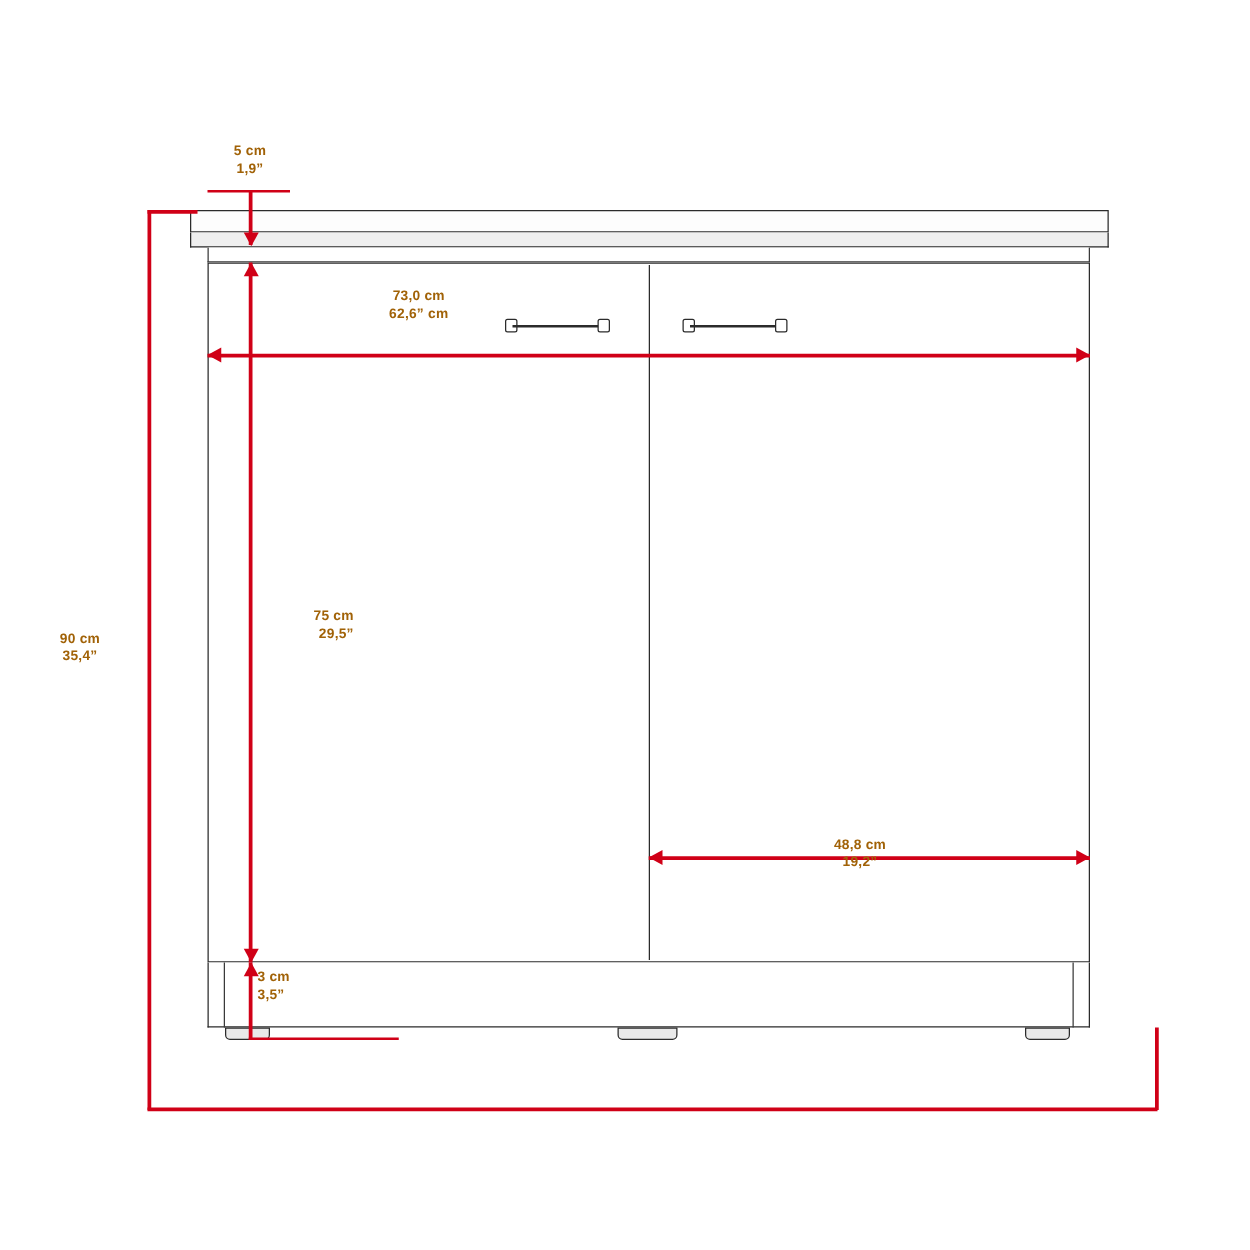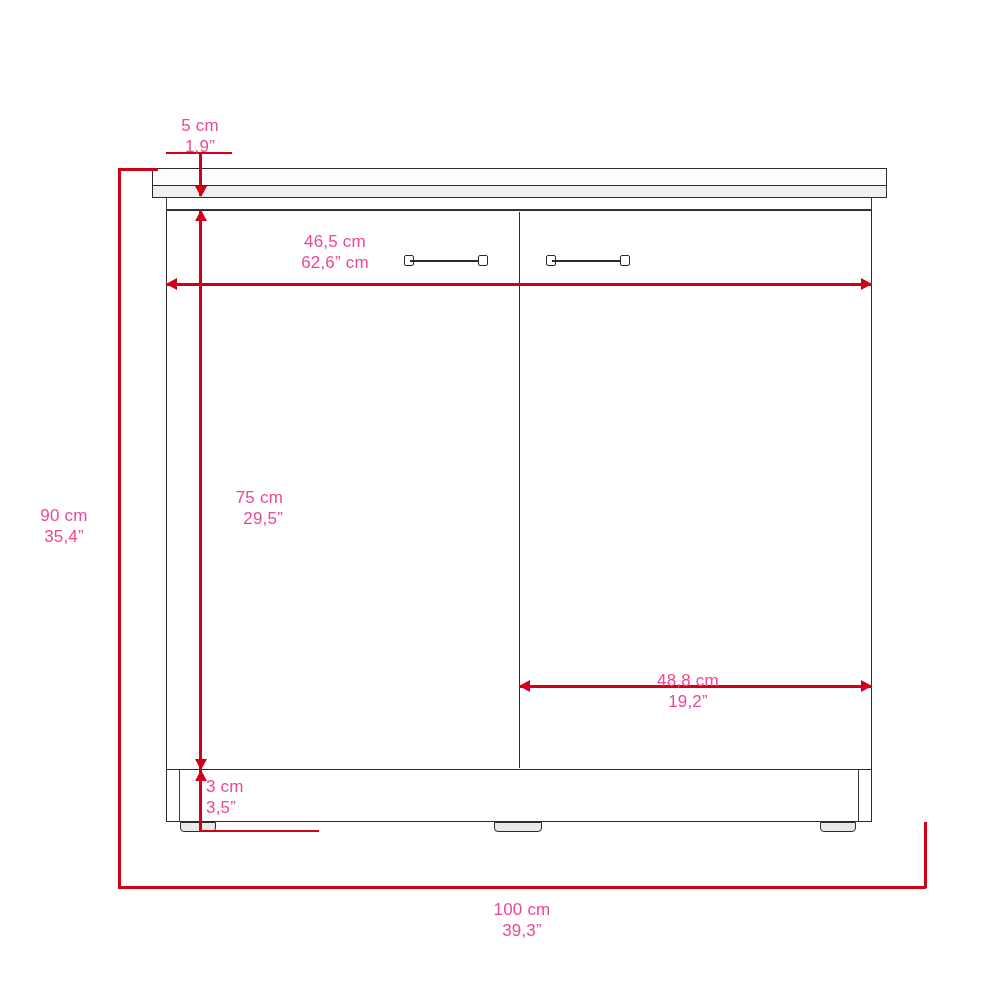--- a/index.html
+++ b/index.html
@@ -127,23 +127,23 @@
     border-right: 6px solid transparent;
     border-bottom: 11px solid #d00017;
   }
   .arrow.down {
     border-left: 6px solid transparent;
     border-right: 6px solid transparent;
     border-top: 11px solid #d00017;
   }
 
   .dimlabel {
-    color: #ec4899;
-    font-size: 17px;
-    font-weight: normal;
+    color: #a16207;
+    font-size: 11px;
+    font-weight: bold;
     line-height: 1.25;
     text-align: center;
     white-space: nowrap;
     letter-spacing: 0.2px;
   }
   .dimlabel .l2 { display: block; }
 </style>
 </head>
 <body>
 
@@ -176,38 +176,34 @@
   <div class="abs red hline" style="left:118px; top:168px; width:40px; height:2.5px;"></div>
 
   <div class="abs red hline" style="left:118px; top:886px; width:808px;"></div>
   <div class="abs red vline" style="left:924px; top:822px; height:66px;"></div>
 
   <div class="abs dimlabel" style="left:24px; top:505px; width:80px;">
     <span>90 cm</span>
     <span class="l2">35,4”</span>
   </div>
 
-  <div class="abs dimlabel" style="left:462px; top:899px; width:120px;">
-    <span>100 cm</span>
-    <span class="l2">39,3”</span>
-  </div>
 
   <div class="abs red vline" style="left:199px; top:152px; height:44px;"></div>
   <div class="abs arrow down" style="left:194.5px; top:186px;"></div>
   <div class="abs red hline" style="left:166px; top:152px; width:66px; height:2px;"></div>
   <div class="abs dimlabel" style="left:150px; top:115px; width:100px;">
     <span>5 cm</span>
     <span class="l2">1,9”</span>
   </div>
 
   <div class="abs red hline" style="left:166px; top:283px; width:706px;"></div>
   <div class="abs arrow left" style="left:166px; top:278px;"></div>
   <div class="abs arrow right" style="left:861px; top:278px;"></div>
   <div class="abs dimlabel" style="left:245px; top:231px; width:180px;">
-    <span>46,5 cm</span>
+    <span>73,0 cm</span>
     <span class="l2">62,6” cm</span>
   </div>
 
   <div class="abs red vline" style="left:199px; top:210px; height:560px;"></div>
   <div class="abs arrow up" style="left:194.5px; top:210px;"></div>
   <div class="abs arrow down" style="left:194.5px; top:759px;"></div>
   <div class="abs dimlabel" style="left:183px; top:487px; width:100px; text-align:right;">
     <span>75 cm</span>
     <span class="l2">29,5”</span>
   </div>

